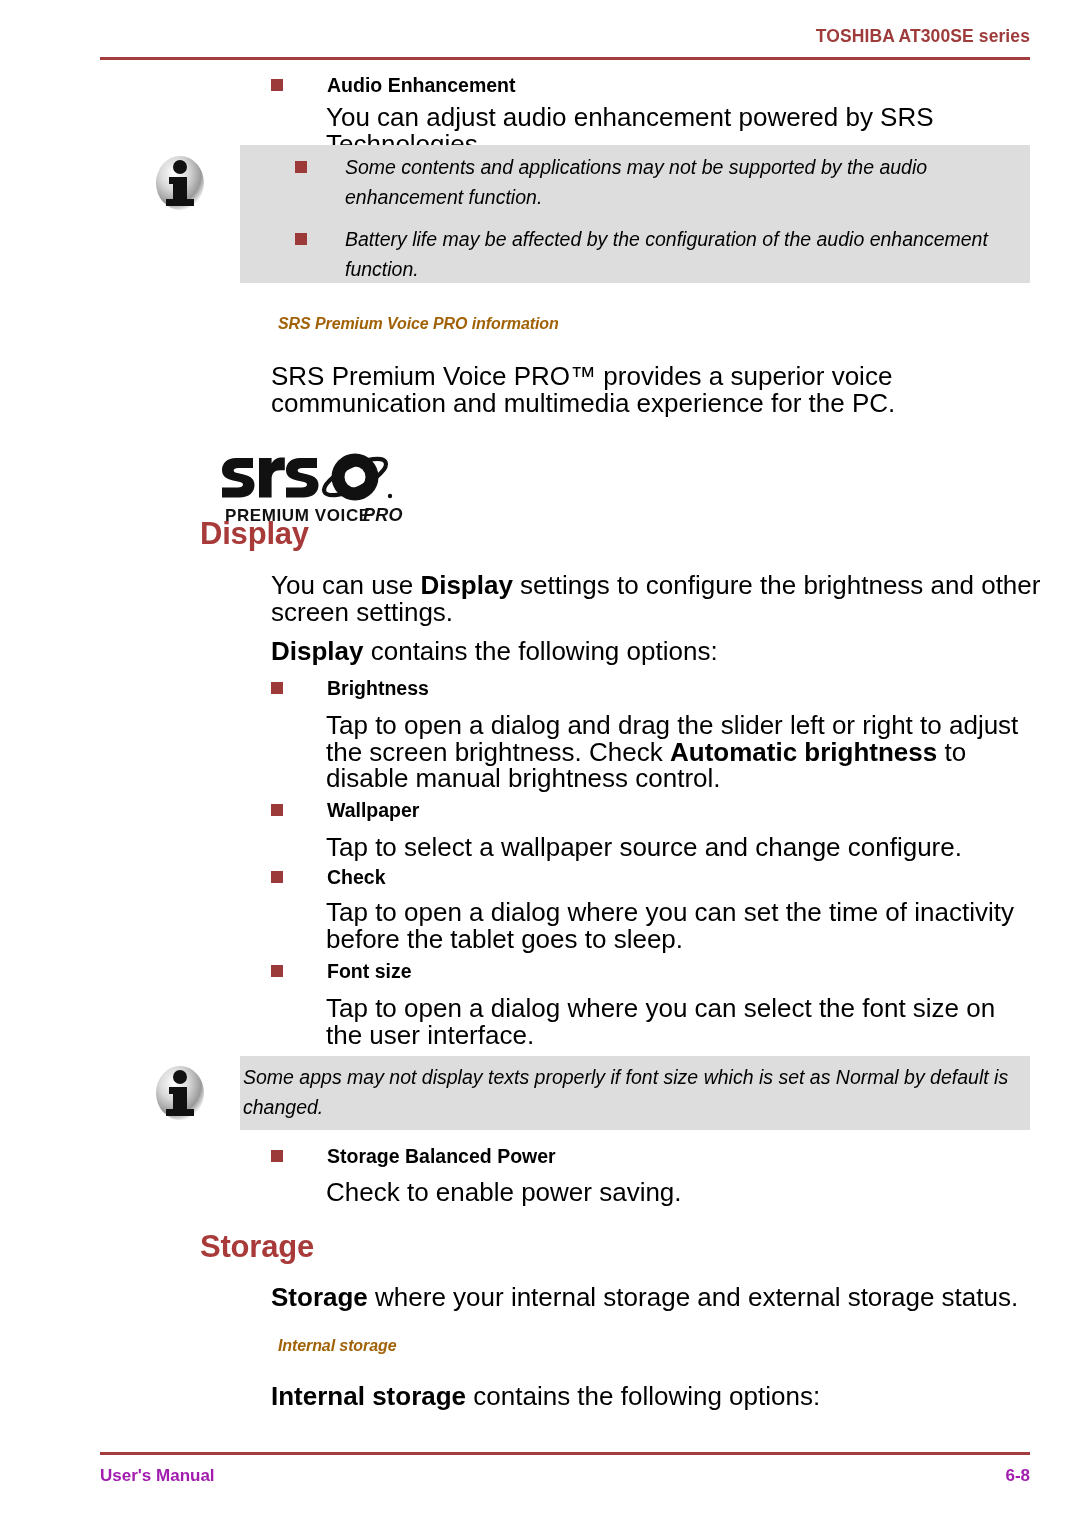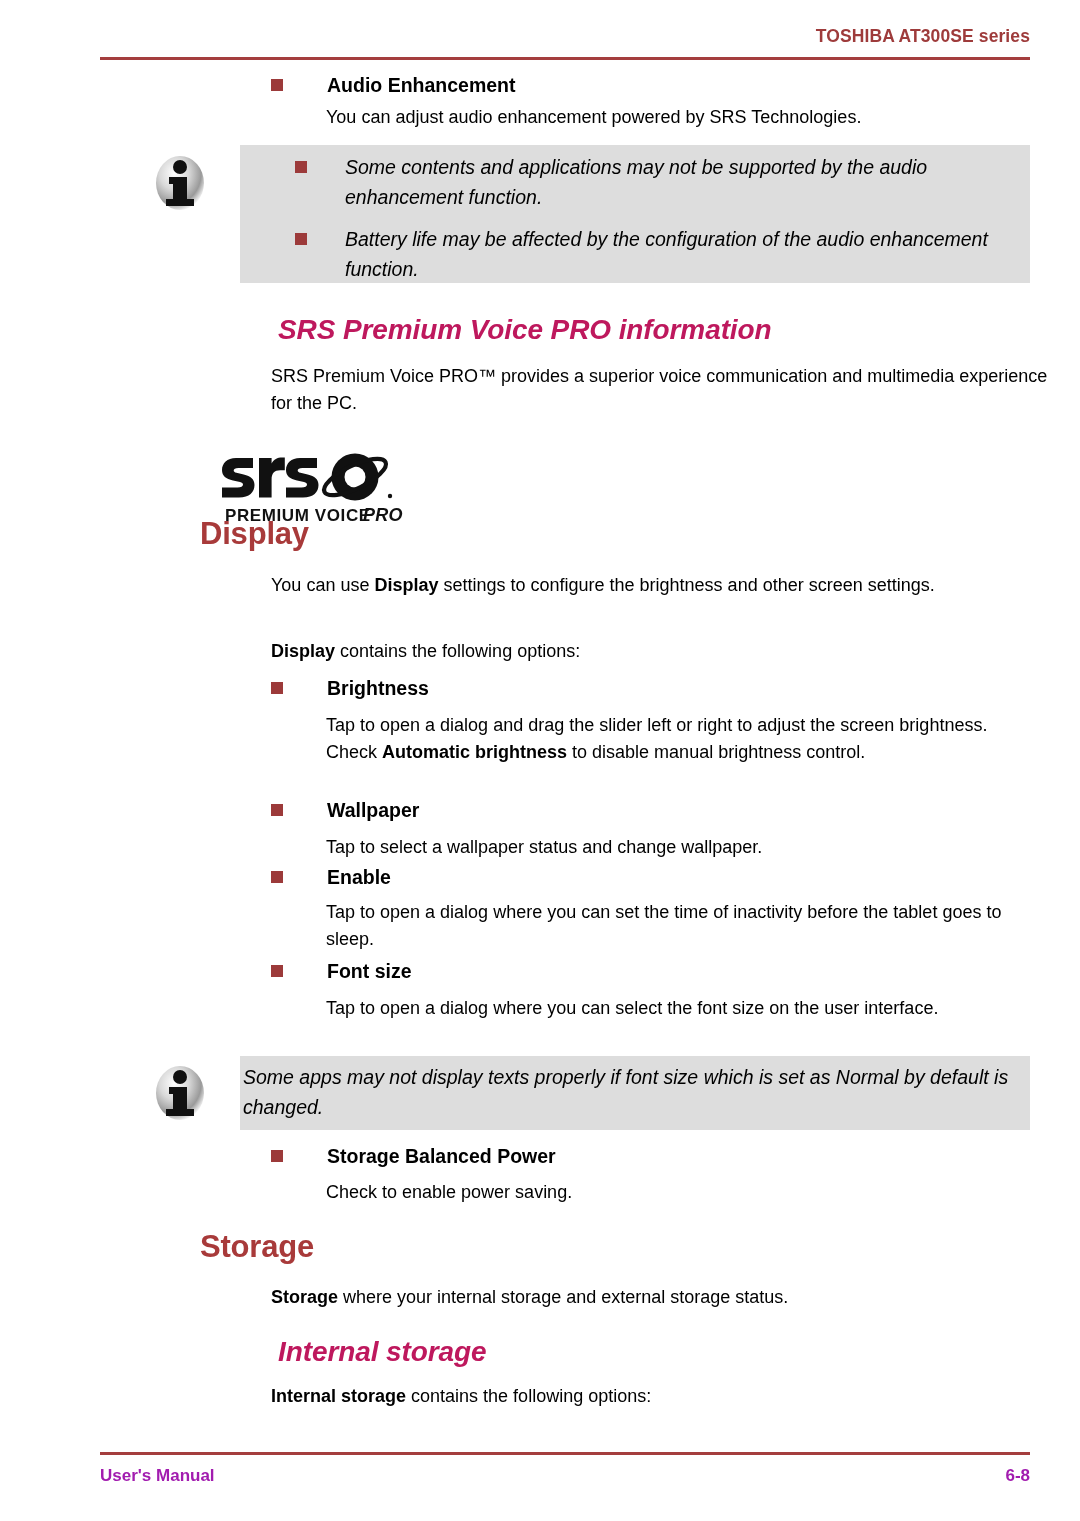--- a/index.html
+++ b/index.html
@@ -73,30 +73,30 @@
   .blk { position: absolute; margin-left: 28px; }
 
   .h1 {
     font-size: 31px;
     font-weight: bold;
     color: #a83a3a;
     line-height: 1.05;
     letter-spacing: -0.2px;
   }
   .h2 {
-    font-size: 28px;
+    font-size: 16px;
     font-weight: bold;
     font-style: italic;
-    color: #be185d;
+    color: #a16207;
     line-height: 1.1;
     letter-spacing: -0.1px;
   }
 
   .body-text {
-    font-size: 18px;
+    font-size: 26px;
     line-height: 26.5px;
     color: #000;
   }
   .body-text b { font-weight: bold; }
 
   
   .bullet-row {
     position: relative;
     padding-left: 56px;
     font-size: 19.5px;
@@ -247,26 +247,26 @@
   <div class="blk body-text" style="top:712px; left:298px; width:700px;">
     <span>Tap to open a dialog and drag the slider left or right to adjust the screen brightness. Check </span><b>Automatic brightness</b><span> to disable manual brightness control.</span>
   </div>
 
   <div class="blk" style="top:797px; left:243px; width:790px;">
     <div class="bullet-row">
       <span class="bullet-sq"></span>
       <span>Wallpaper</span>
     </div>
   </div>
-  <div class="blk body-text" style="top:834px; left:298px; width:700px;">Tap to select a wallpaper status and change wallpaper.</div>
+  <div class="blk body-text" style="top:834px; left:298px; width:700px;">Tap to select a wallpaper source and change configure.</div>
 
   <div class="blk" style="top:864px; left:243px; width:790px;">
     <div class="bullet-row">
       <span class="bullet-sq"></span>
-      <span>Enable</span>
+      <span>Check</span>
     </div>
   </div>
   <div class="blk body-text" style="top:899px; left:298px; width:700px;">Tap to open a dialog where you can set the time of inactivity before the tablet goes to sleep.</div>
 
   <div class="blk" style="top:958px; left:243px; width:790px;">
     <div class="bullet-row">
       <span class="bullet-sq"></span>
       <span>Font size</span>
     </div>
   </div>

